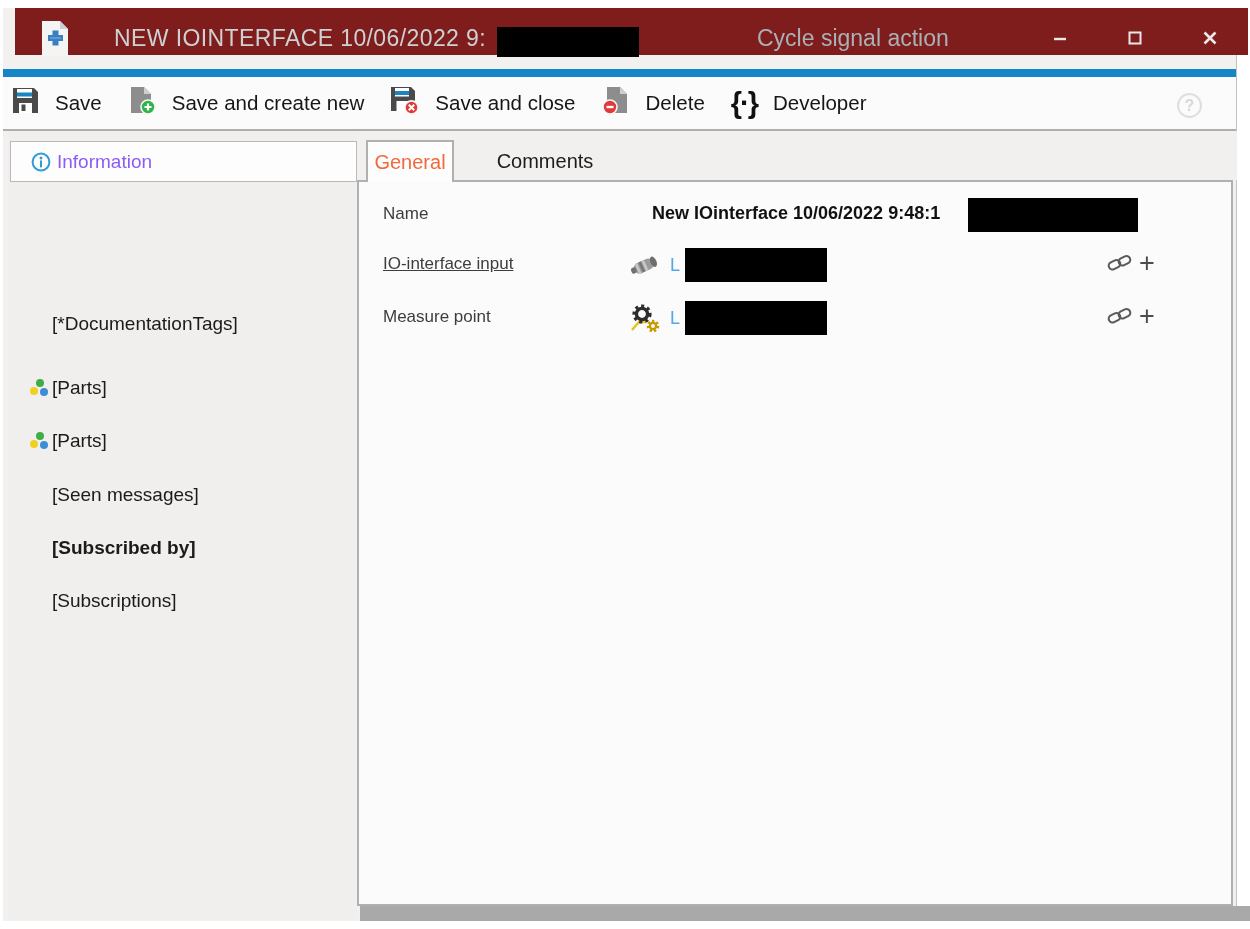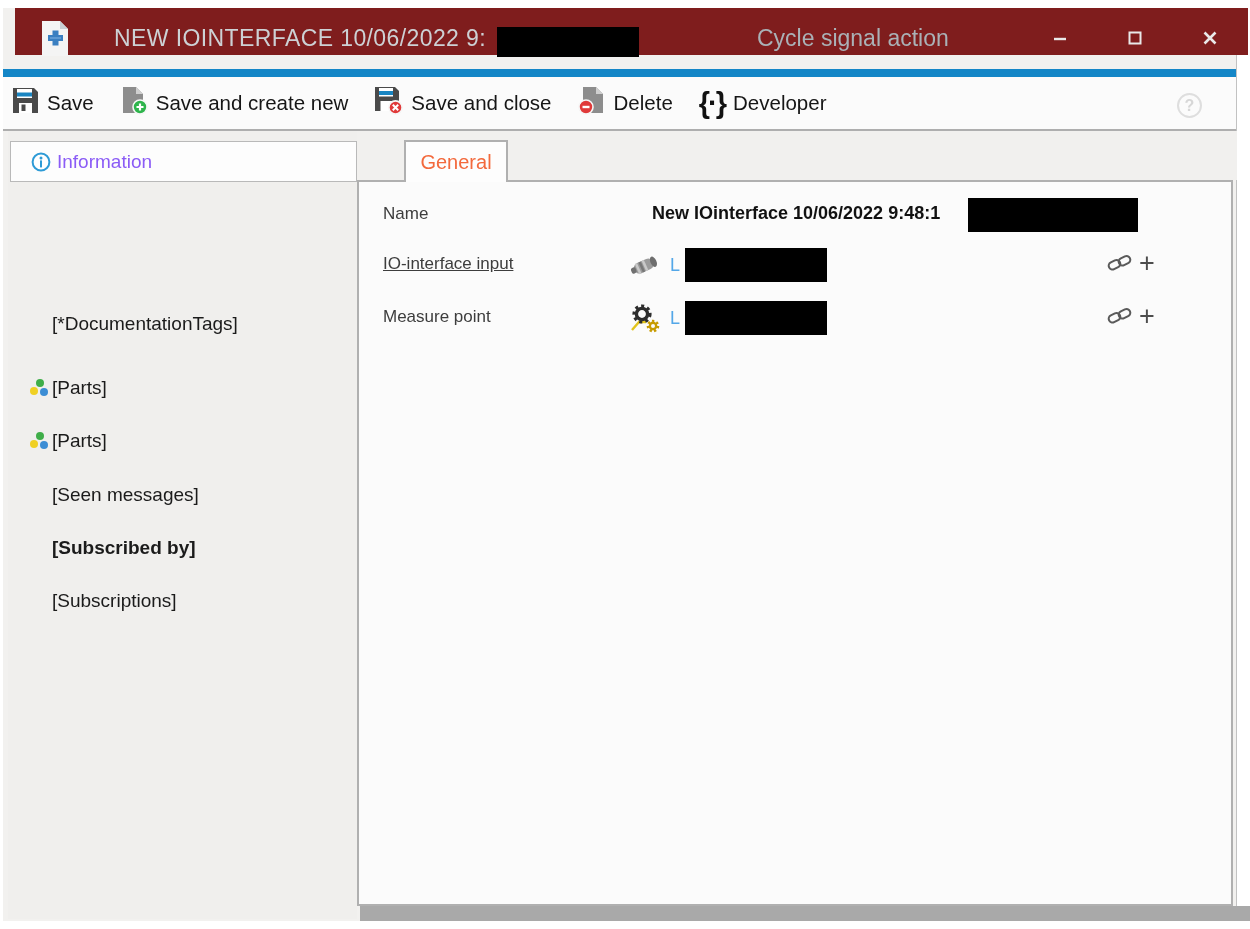--- a/index.html
+++ b/index.html
@@ -14,37 +14,37 @@
   .titlebar { position:absolute; left:12px; top:0; width:100%; height:47px; background:#7f1d1d; }
   .app-icon { position:absolute; left:26px; top:12px; width:28px; height:37px; }
   .win-title { position:absolute; left:99px; top:0; height:61px; line-height:61px; font-size:23px; color:#cdd1d4; letter-spacing:0.4px; white-space:nowrap; }
   .win-subtitle { position:absolute; left:742px; top:0; height:61px; line-height:61px; font-size:23px; color:#aab1b6; white-space:nowrap; }
   .win-btn { position:absolute; top:14px; width:32px; height:32px; display:flex; align-items:center; justify-content:center; }
   .redaction { position:absolute; background:#000; }
 
   
   .accent-bar { position:absolute; left:0; top:61px; width:100%; height:8px; background:#1486c7; }
   .toolbar { position:absolute; left:0; top:69px; width:100%; height:54px; background:#fbfbfb; border-bottom:2px solid #aeaeae; display:flex; align-items:center; padding-left:9px; gap:26px; }
-  .tb-btn { display:flex; align-items:center; gap:8px; font-size:20.5px; color:#161616; white-space:nowrap; cursor:default; }
+  .tb-btn { display:flex; align-items:center; gap:16px; font-size:20.5px; color:#161616; white-space:nowrap; cursor:default; }
   .dev-glyph { font-size:29px; font-weight:800; letter-spacing:-2px; color:#111; line-height:26px; }
   .help-btn { position:absolute; right:34px; top:16px; width:25px; height:25px; border:2px solid #dedede; border-radius:50%; color:#d7d7d7; font-size:16px; font-weight:bold; display:flex; align-items:center; justify-content:center; }
 
   
   .sidebar { position:absolute; left:5px; top:123px; width:349px; height:788px; background:#f0efed; }
   .side-sel { position:absolute; left:2px; top:10px; width:347px; height:41px; background:#fdfdfd; border:1px solid #b9b9b9; display:flex; align-items:center; padding-left:20px; gap:3px; font-size:19px; color:#8b5cf6; }
   .side-item { position:absolute; left:44px; font-size:19px; color:#1b1b1b; line-height:24px; white-space:nowrap; }
   .side-item.with-icon { left:44px; }
   .parts-ic { position:absolute; left:22px; width:20px; height:18px; }
   .dot { position:absolute; border-radius:50%; width:8px; height:8px; }
 
   
   .tabstrip-bg { position:absolute; left:354px; top:123px; width:880px; height:49px; background:#f1f0ee; }
   .panel { position:absolute; left:354px; top:172px; width:876px; height:726px; background:#fbfbfb; border:2px solid #b0b0b0; }
   .tab { position:absolute; top:132px; height:42px; display:flex; align-items:center; justify-content:center; font-size:20px; }
-  .tab.active { left:363px; width:104px; background:#fdfdfd; border:2px solid #b0b0b0; border-bottom:none; color:#f3693c; z-index:3;margin-left:38px; }
+  .tab.active { left:363px; width:88px; background:#fdfdfd; border:2px solid #b0b0b0; border-bottom:none; color:#f3693c; z-index:3; }
   .tab.inactive { left:467px; width:150px; color:#1c1c1c; }
 
   .fld-label { position:absolute; left:380px; font-size:17px; color:#3d3d3d; line-height:20px; white-space:nowrap; }
   .fld-value { position:absolute; left:649px; font-size:18px; font-weight:bold; color:#111; line-height:22px; white-space:nowrap; }
   .link-prefix { position:absolute; left:667px; font-size:18px; color:#53a7e8; line-height:22px; }
   .row-icon { position:absolute; left:626px; width:32px; height:30px; }
   .link-ic { position:absolute; left:1104px; width:26px; height:22px; }
   .plus-ic { position:absolute; left:1136px; font-size:27px; color:#4d4d4d; line-height:26px; font-weight:400; }
 
   .bottom-shadow { position:absolute; left:360px; top:906px; width:890px; height:15px; background:#a9a9a9; }
@@ -176,20 +176,21 @@
       <div class="side-item with-icon" style="top:298px;">[Parts]</div>
 
       <div class="side-item" style="top:352px;">[Seen messages]</div>
       <div class="side-item" style="top:405px;font-weight:bold;">[Subscribed by]</div>
       <div class="side-item" style="top:458px;">[Subscriptions]</div>
     </div>
 
     <div class="tabstrip-bg"></div>
     <div class="panel"></div>
     <div class="tab active">General</div>
+    <div class="tab inactive">Comments</div>
 
     <div class="fld-label" style="top:196px;">Name</div>
     <div class="fld-value" style="top:194px;">New IOinterface 10/06/2022 9:48:1</div>
     <span class="redaction" style="left:965px; top:190px; width:170px; height:34px;"></span>
 
     <div class="fld-label" style="top:246px;text-decoration:underline;">IO-interface input</div>
     <span class="row-icon" style="top:243px;">
       <svg width="32" height="28" viewBox="0 0 32 28">
         <g transform="rotate(-24 16 14)">
           <rect x="4" y="9" width="21" height="11" rx="5.5" fill="#9b9b9b"></rect>

